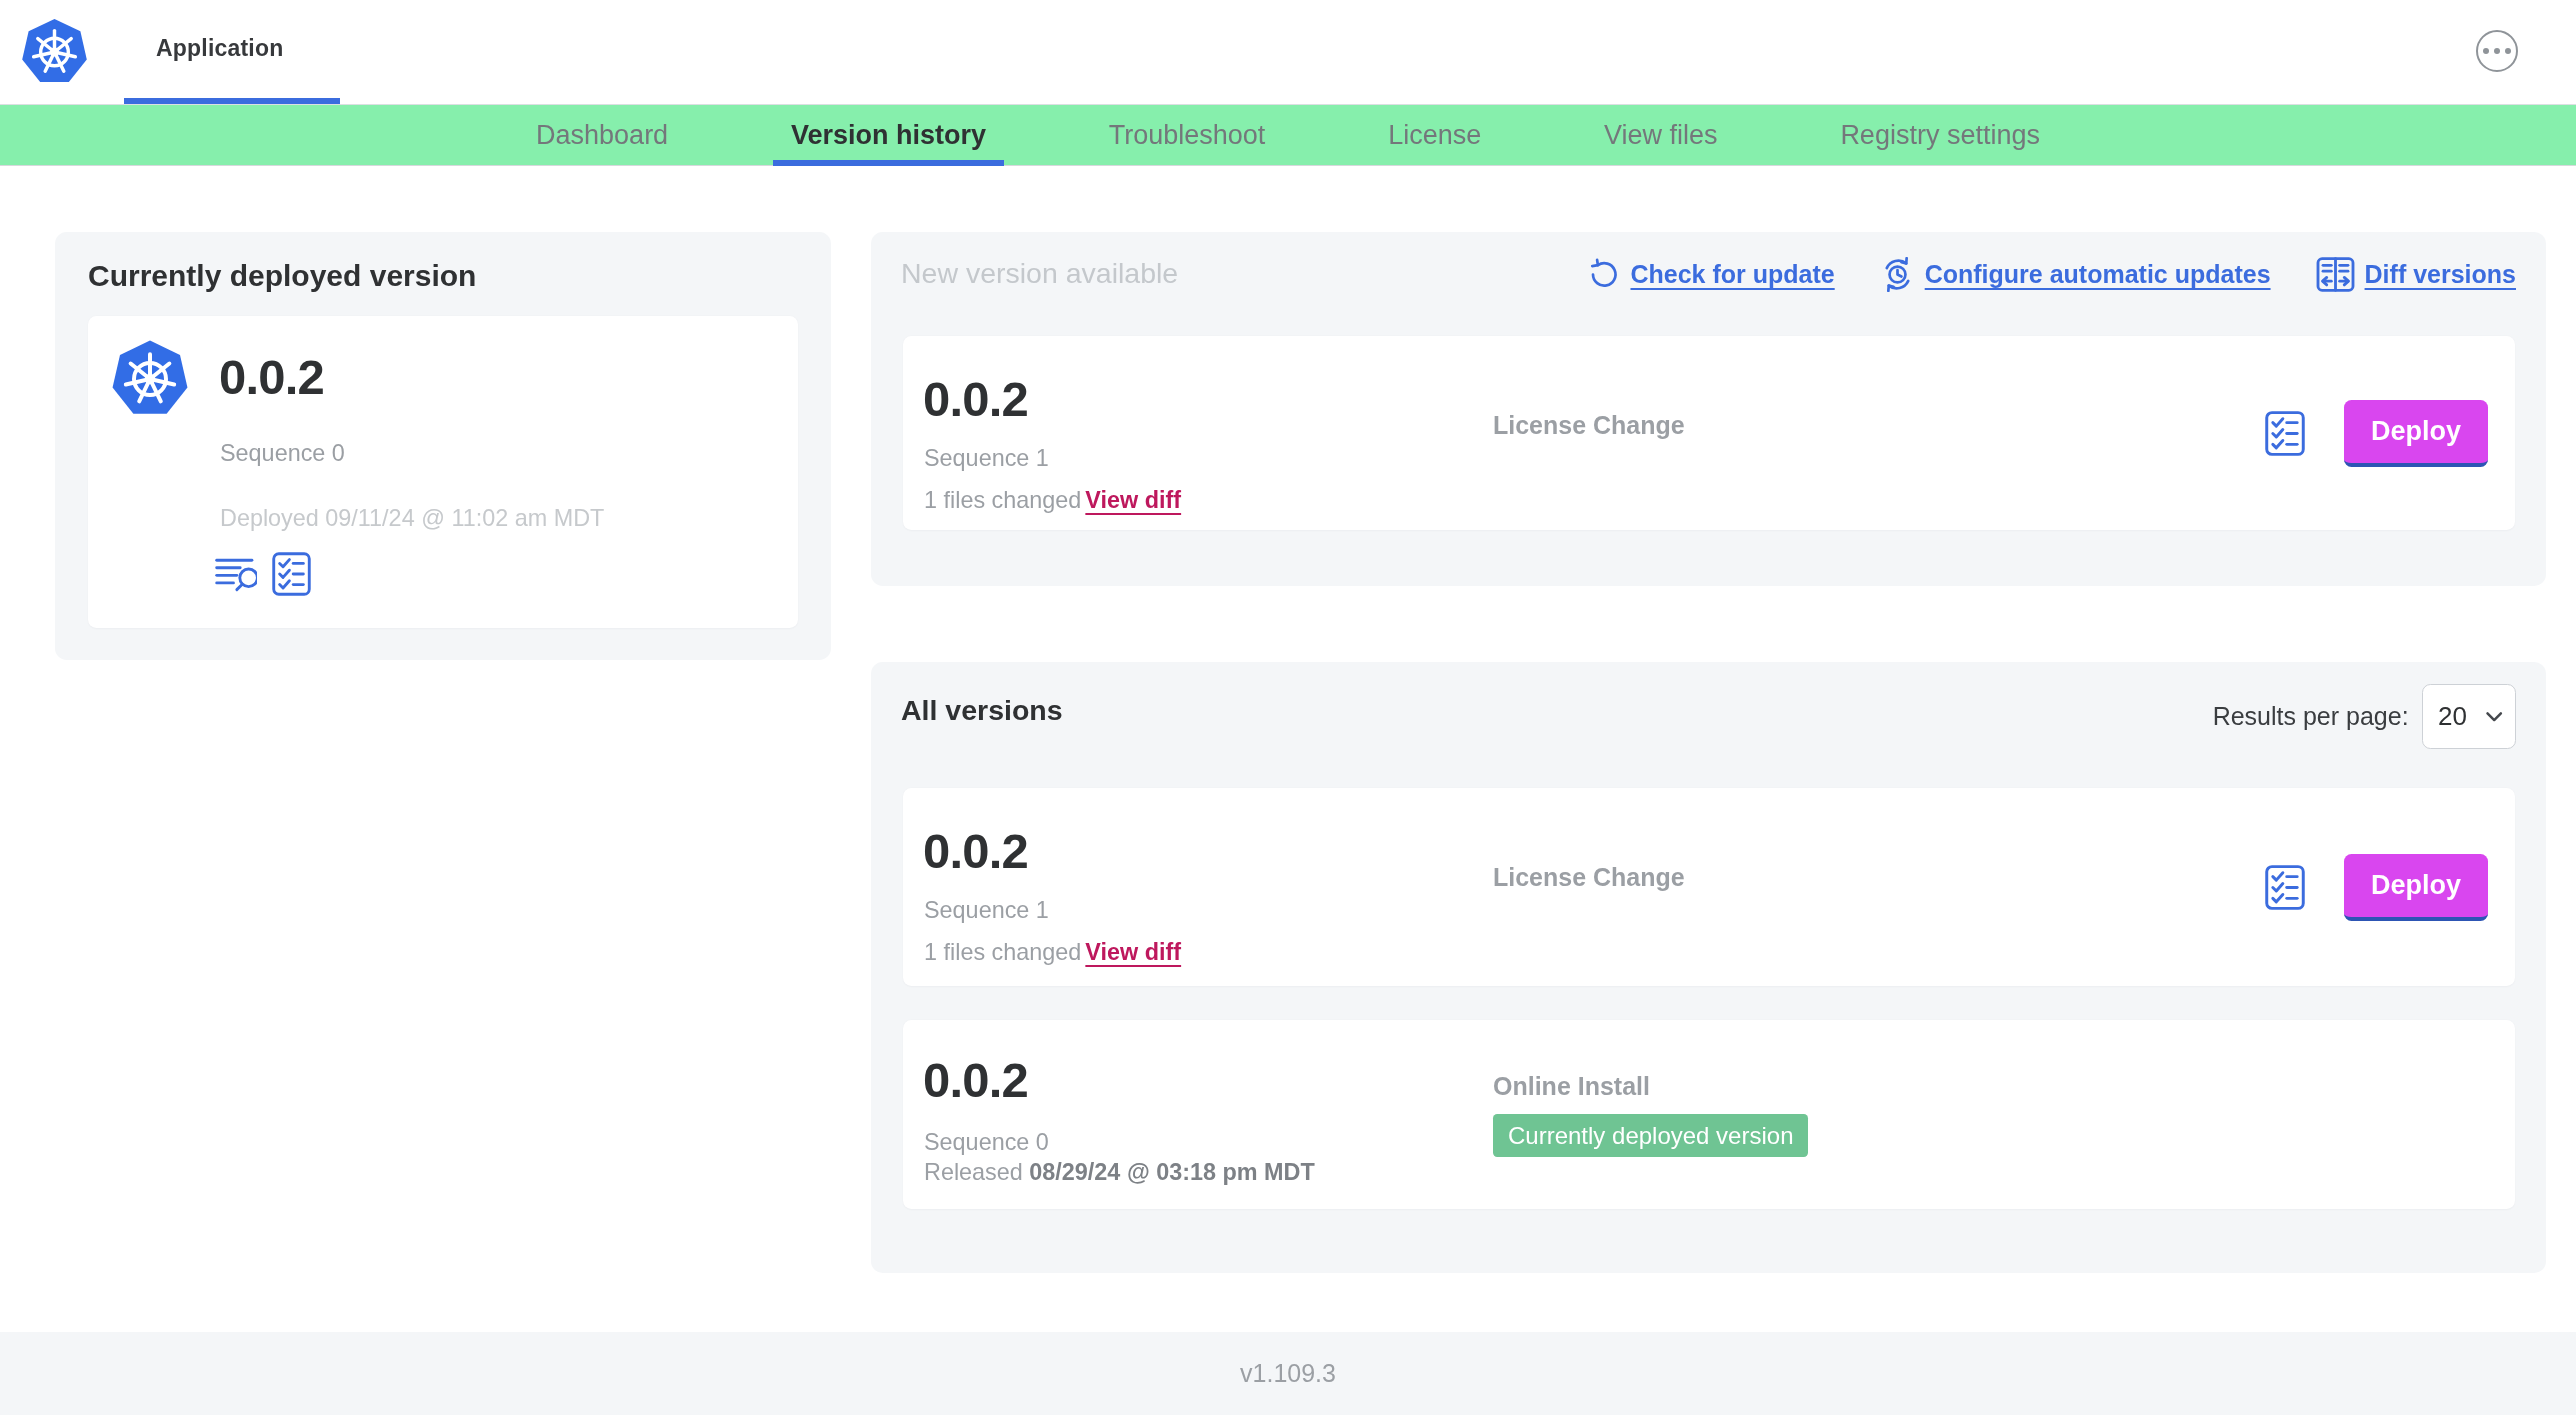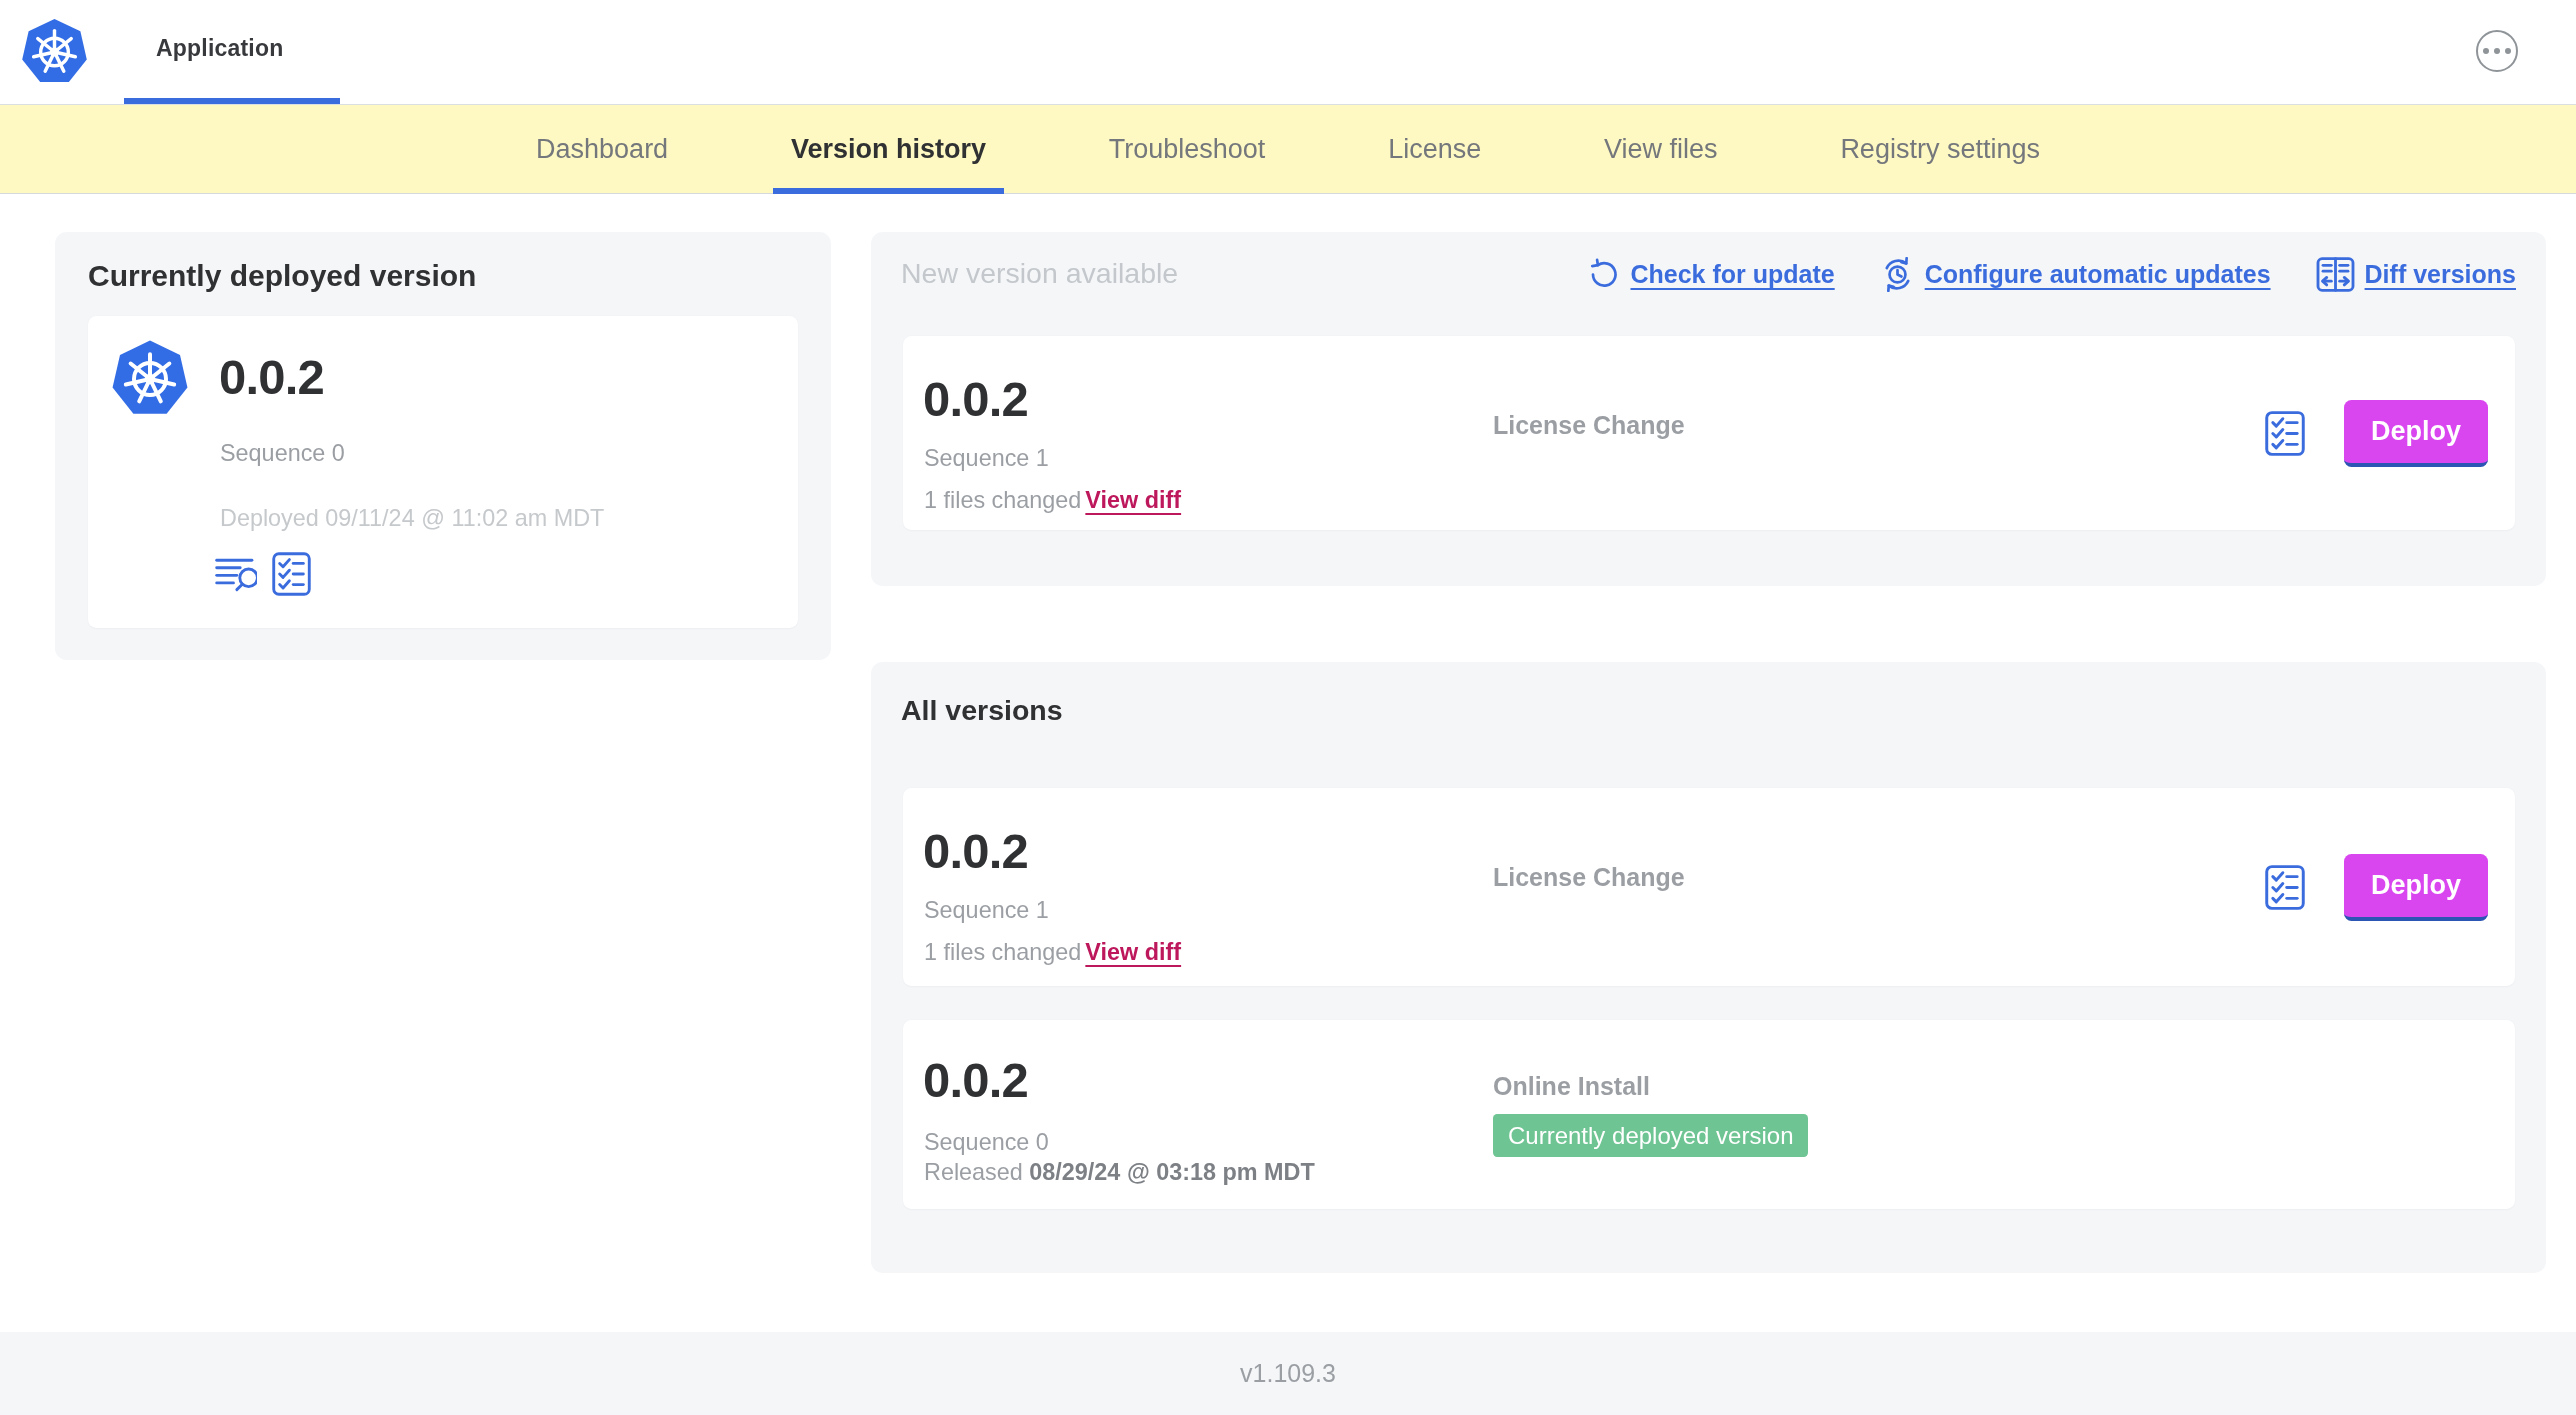--- a/index.html
+++ b/index.html
@@ -31,22 +31,22 @@
   .ellipsis-btn {
     position: absolute; left: 2476px; top: 30px; width: 42px; height: 42px;
     border: 2.5px solid #8f9499; border-radius: 50%;
     display: flex; align-items: center; justify-content: center; gap: 4.2px;
     background: #fff; cursor: pointer;
   }
   .ellipsis-btn .dot { width: 6.7px; height: 6.7px; border-radius: 50%; background: #8f9499; }
 
   
   .tabbar {
-    position: absolute; left: 0; top: 104px; width: 2576px; height: 90px;
-    background: #fef9c3;
+    position: absolute; left: 0; top: 104px; width: 2576px; height: 62px;
+    background: #86efac;
     border-top: 0.8px solid #dcdfe2; border-bottom: 0.8px solid #d6d9dc;
     display: flex; justify-content: center; gap: 86px;
   }
   .tab {
     position: relative; display: flex; align-items: center;
     padding: 0 18.4px; font-size: 27px; color: #74777b; cursor: pointer; white-space: nowrap;
   }
   .tab.active { color: #2f3133; font-weight: 700; }
   .tab-underline {
     position: absolute; left: 0; right: 0; bottom: -0.8px; height: 5.9px;
@@ -300,20 +300,29 @@
             <use href="#preflight-glyph"></use>
           </svg>
       </button>
       <button class="deploy-btn">Deploy</button>
     </div>
   </div>
 </div>
 
 <div class="panel panel-av">
   <div class="av-title">All versions</div>
+  <div class="rpp">
+    <span class="rpp-label">Results per page:</span>
+    <div class="rpp-select">
+      <span class="rpp-value">20</span>
+      <svg width="18.4" height="13.4" viewBox="0 0 22 16">
+          <use href="#chevron-glyph"></use>
+        </svg>
+    </div>
+  </div>
 
   <div class="card row-card av-card-a">
     <div class="ver-big">0.0.2</div>
     <div class="seq-text">Sequence 1</div>
     <div class="files-row">
       <span class="files-text">1 files changed</span>
       <span class="view-diff">View diff</span>
     </div>
     <div class="source-text">License Change</div>
     <div class="row-actions">

